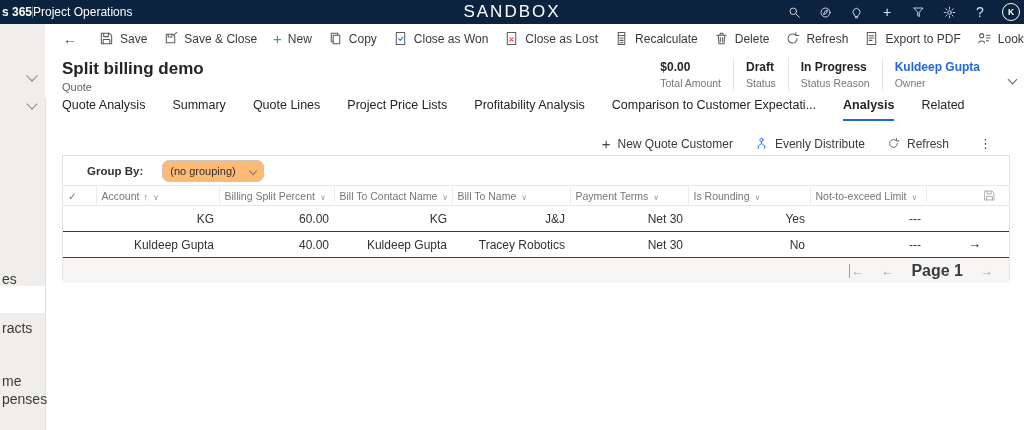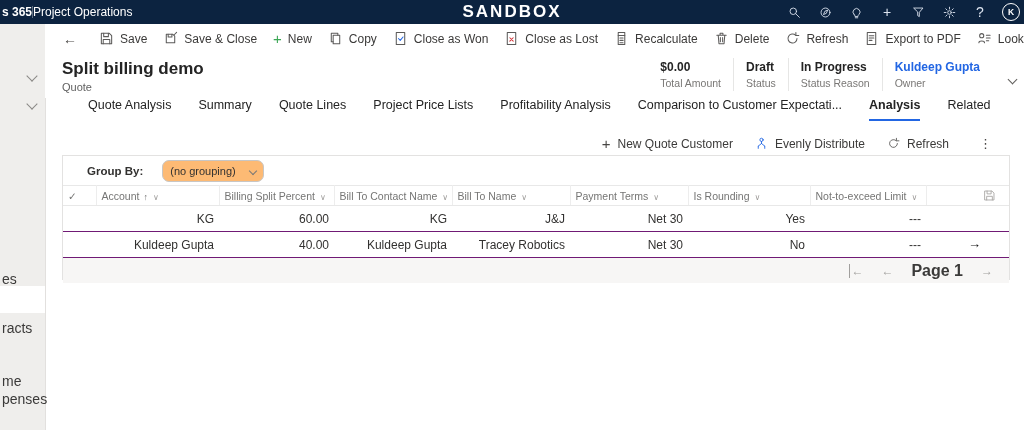--- a/index.html
+++ b/index.html
@@ -6,21 +6,21 @@
   .screen{position:relative;width:1024px;height:430px;overflow:hidden;background:#fff;
     font-family:"Liberation Sans","DejaVu Sans",sans-serif;color:#323130;}
   
   .topbar{position:absolute;left:0;top:0;width:1024px;height:24px;background:#0C2340;color:#fff;
     display:flex;align-items:center;}
   .tb-left{display:flex;align-items:center;gap:0;padding-left:2px;}
   .tb-brand{font-size:12px;font-weight:bold;white-space:nowrap;}
   .tb-div{width:1px;height:12px;background:rgba(255,255,255,.35);}
   .tb-app{font-size:12px;white-space:nowrap;}
   .tb-env{position:absolute;left:50%;top:0;transform:translateX(-50%);height:24px;line-height:24px;
-    font-size:17px;letter-spacing:2px;font-weight:700;}
+    font-size:17px;letter-spacing:2px;font-weight:400;}
   .tb-right{position:absolute;right:4px;top:0;height:24px;display:flex;align-items:center;gap:13px;}
   .tbi{width:18px;height:24px;display:flex;align-items:center;justify-content:center;cursor:pointer;}
   .tb-glyph{color:#DCE3EF;font-size:14px;line-height:1;}
   .avatar{width:16px;height:16px;border:1.2px solid #fff;border-radius:50%;display:flex;align-items:center;
     justify-content:center;font-size:8.5px;font-weight:bold;color:#fff;}
   
   .ic{width:15px;height:15px;fill:none;stroke:#5B5A59;stroke-width:1.1;stroke-linecap:round;stroke-linejoin:round;flex:none;}
   .ic.w{stroke:#DCE3EF;width:13px;height:13px;}
   .ic.b{stroke:#2266E3;}
   .ic.sm{width:13px;height:13px;}
@@ -42,21 +42,21 @@
   .r-entity{position:absolute;left:17px;top:28px;font-size:11px;color:#616161;}
   .hfields{position:absolute;right:32px;top:5px;display:flex;}
   .hfield{padding:2px 12px;display:flex;flex-direction:column;gap:3px;}
   .hfield + .hfield{border-left:1px solid #E6E6E5;}
   .hf-val{font-size:12px;font-weight:bold;color:#242424;white-space:nowrap;}
   .hf-val.link{color:#2266E3;cursor:pointer;}
   .hf-lab{font-size:10.5px;color:#797775;white-space:nowrap;}
   .r-collapse{position:absolute;right:8px;top:16px;cursor:pointer;}
   
   .tabsbar{position:absolute;left:45px;top:98px;right:0;height:27px;display:flex;gap:27px;
-    padding-left:17px;font-size:12.5px;align-items:flex-start;margin-left:26px;}
+    padding-left:17px;font-size:12.5px;align-items:flex-start;}
   .tab{padding-bottom:7px;color:#242424;cursor:pointer;white-space:nowrap;}
   .tab.active{font-weight:bold;border-bottom:2px solid #2266E3;}
   
   .subbar{position:absolute;right:24px;top:131px;height:25px;display:flex;align-items:center;gap:22px;
     font-size:12px;color:#3B3A39;}
   .subitem{display:flex;align-items:center;gap:7px;cursor:pointer;white-space:nowrap;}
   
   .card{position:absolute;left:62px;top:155px;width:948px;height:125px;border:1px solid #E3E2E1;
     background:#fff;box-sizing:border-box;}
   .groupby{height:29px;display:flex;align-items:center;gap:19px;padding-left:24px;}

